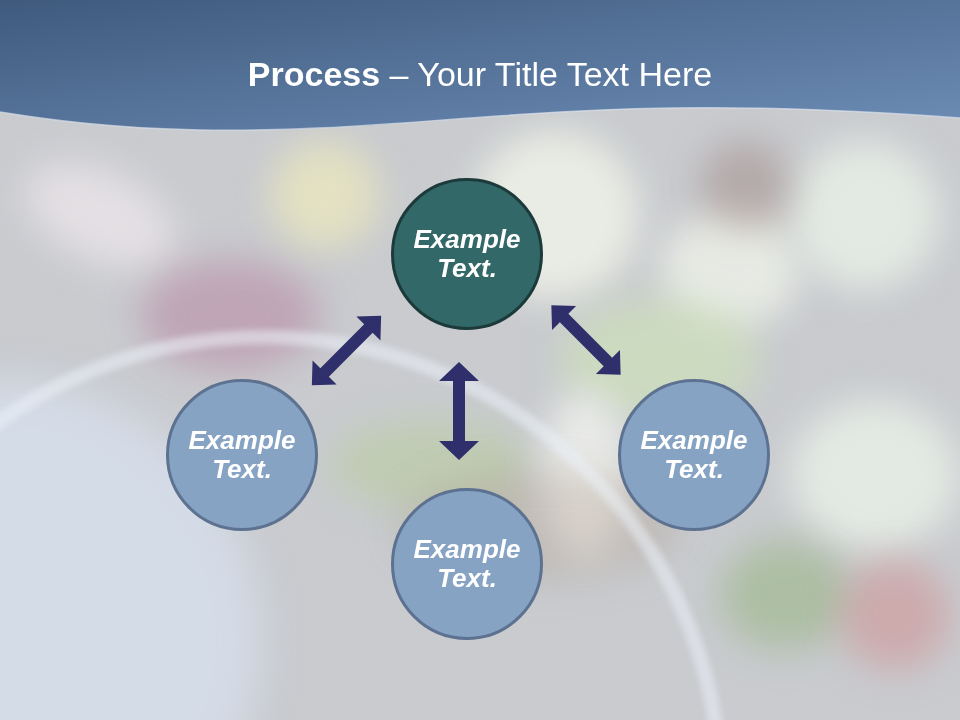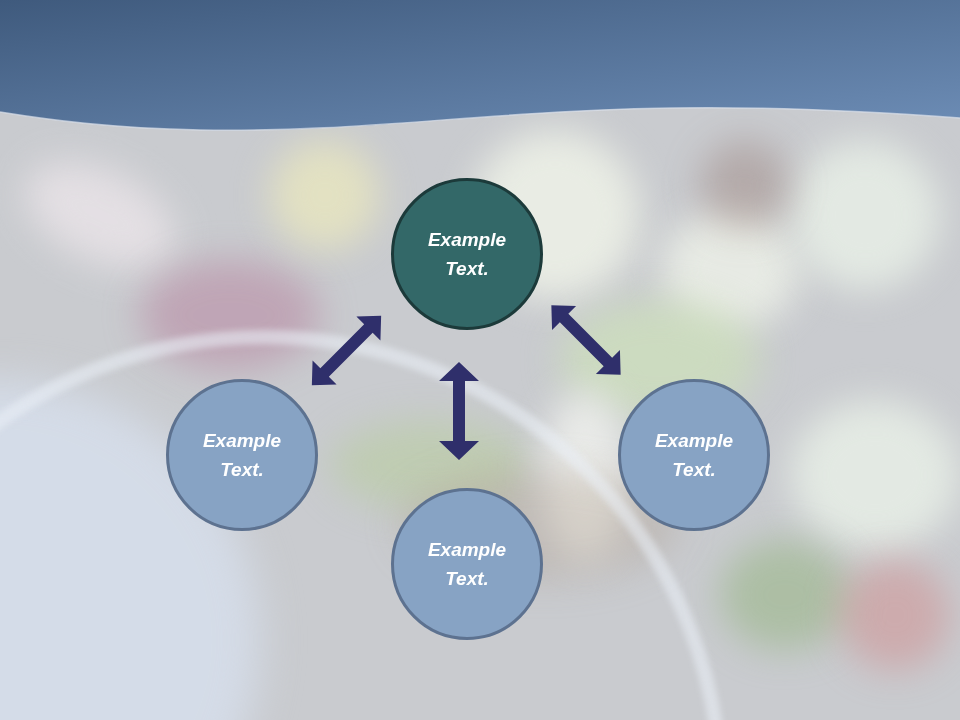--- a/index.html
+++ b/index.html
@@ -11,21 +11,21 @@
   .bowl-edge { position: absolute; left: -200px; top: 330px; width: 900px; height: 900px; border-radius: 50%;
     border: 14px solid rgba(235,240,248,0.55); filter: blur(3px); }
   .bowl-fill { position: absolute; left: -260px; top: 380px; width: 520px; height: 520px; border-radius: 50%;
     background: rgba(215,224,238,0.8); filter: blur(20px); }
   .header { position: absolute; left: 0; top: 0; width: 960px; height: 140px; }
   .title { position: absolute; left: 0; top: 52px; width: 960px; text-align: center; color: #ffffff;
     font-size: 34px; line-height: 44px; white-space: nowrap; }
   .title .bold { font-weight: bold; }
   .circle { position: absolute; width: 152px; height: 152px; border-radius: 50%; display: flex;
     flex-direction: column; align-items: center; justify-content: center; color: #ffffff;
-    font-style: italic; font-weight: bold; font-size: 19px; line-height: 29px; text-align: center; box-sizing: border-box; }
+    font-style: italic; font-weight: bold; font-size: 26px; line-height: 29px; text-align: center; box-sizing: border-box; }
   .circle.primary { background: #336868; border: 3px solid #1c3a3a; }
   .circle.secondary { background: #87a3c4; border: 3px solid #5d7290; }
   svg.arrows { position: absolute; left: 0; top: 0; }
 </style>
 </head>
 <body>
 
 <div class="slide">
 
   <div>
@@ -51,20 +51,23 @@
     <defs>
       <linearGradient id="hdrGrad" x1="0" y1="0" x2="1" y2="1">
         <stop offset="0" stop-color="#3f5a7d"></stop>
         <stop offset="1" stop-color="#6d8db6"></stop>
       </linearGradient>
     </defs>
     <path d="M0,0 H960 V118 C820,108 700,104 560,112 C420,120 330,132 200,130 C110,128 50,120 0,112 Z" fill="url(#hdrGrad)"></path>
     <path d="M0,112 C50,120 110,128 200,130 C330,132 420,120 560,112 C700,104 820,108 960,118" fill="none" stroke="rgba(220,225,235,0.7)" stroke-width="1.5"></path>
   </svg>
 
+  <div class="title">
+    <span class="bold">Process</span><span> – Your Title Text Here</span>
+  </div>
 
   <svg class="arrows" width="960" height="720" viewBox="0 0 960 720">
     <g fill="#2f2f6b">
 
       <g transform="translate(346.5,350.5) rotate(-45)">
         <polygon points="-49,0 -31,-17 -31,-6 31,-6 31,-17 49,0 31,17 31,6 -31,6 -31,17"></polygon>
       </g>
 
       <g transform="translate(586,340) rotate(45)">
         <polygon points="-49,0 -31,-17 -31,-6 31,-6 31,-17 49,0 31,17 31,6 -31,6 -31,17"></polygon>

